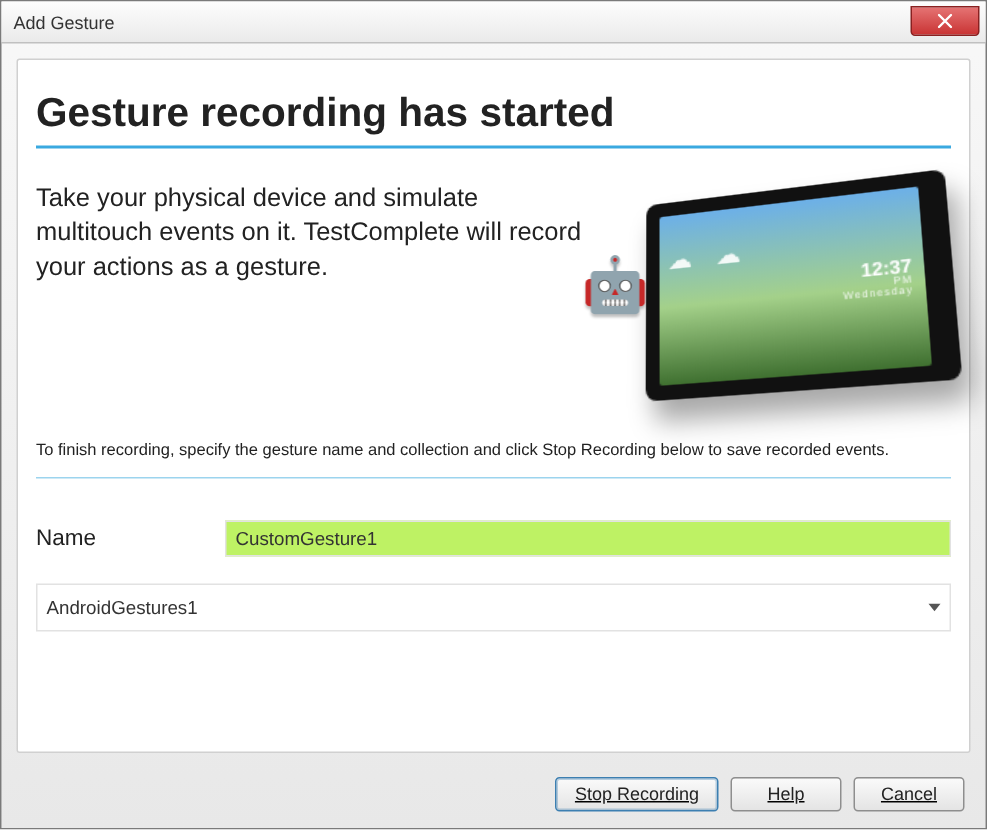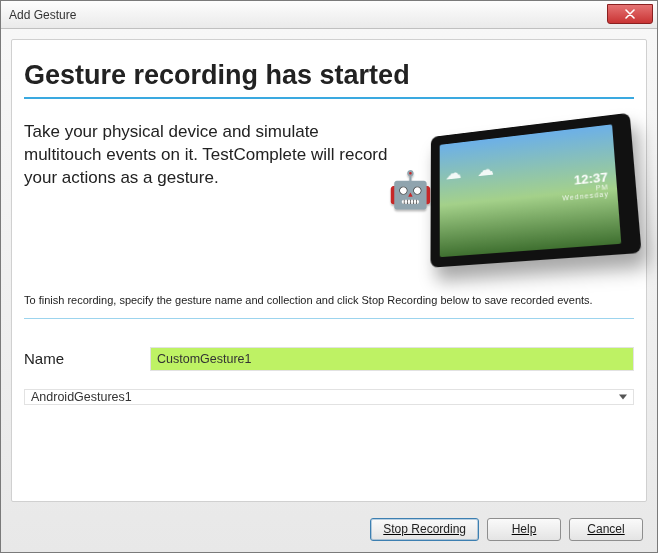--- a/index.html
+++ b/index.html
@@ -159,21 +159,21 @@
     border: 1px solid #e2e2e2;
     padding: 2px 6px;
     font-size: 12.5px;
     font-family: inherit;
     color: #333;
     background: #bef264;
   }
   .form-select {
     flex: 1;
     position: relative;
-    height: 16px;
+    height: 32px;
     border: 1px solid #e2e2e2;
     padding: 2px 22px 2px 6px;
     font-size: 12.5px;
     color: #333;
     background: #fff;
     display: flex;
     align-items: center;
     cursor: pointer;
   }
   .form-select .caret {

